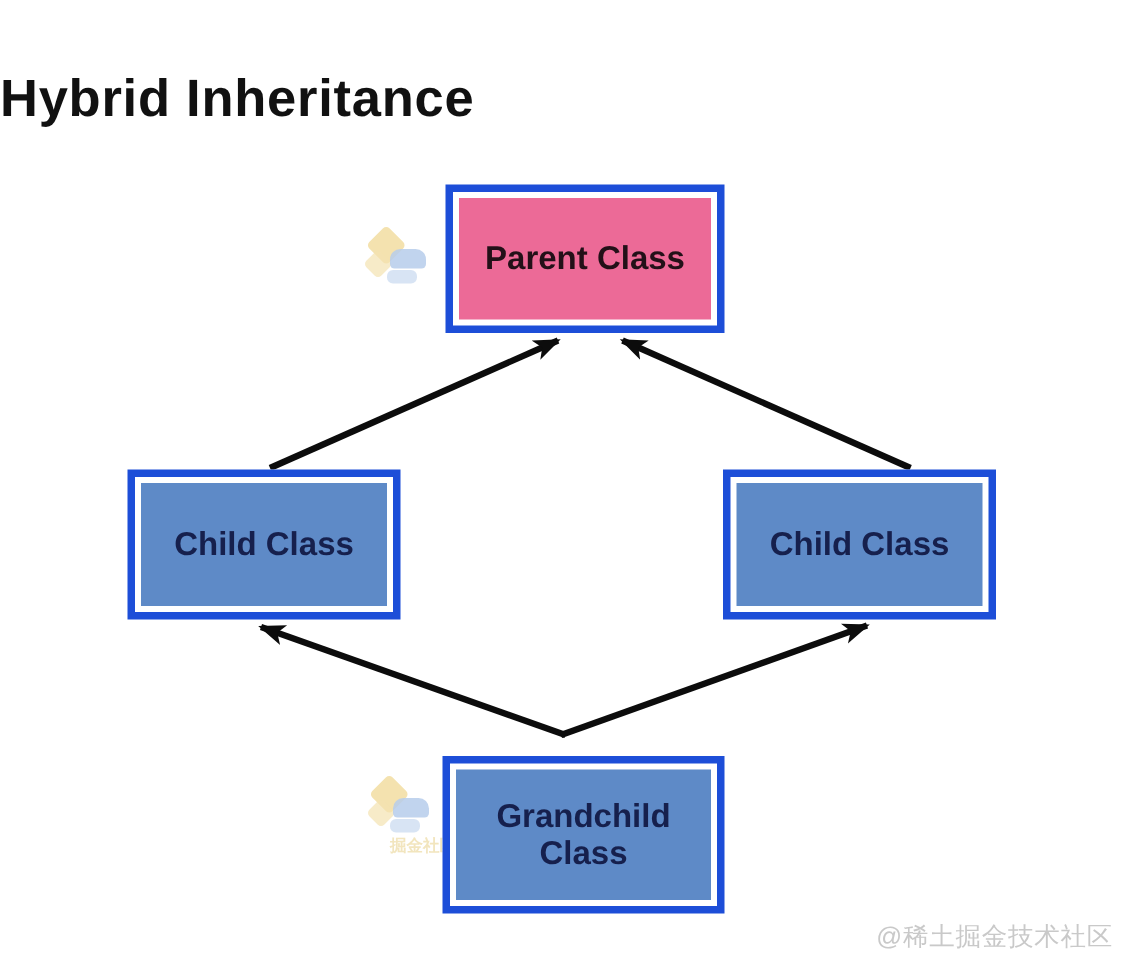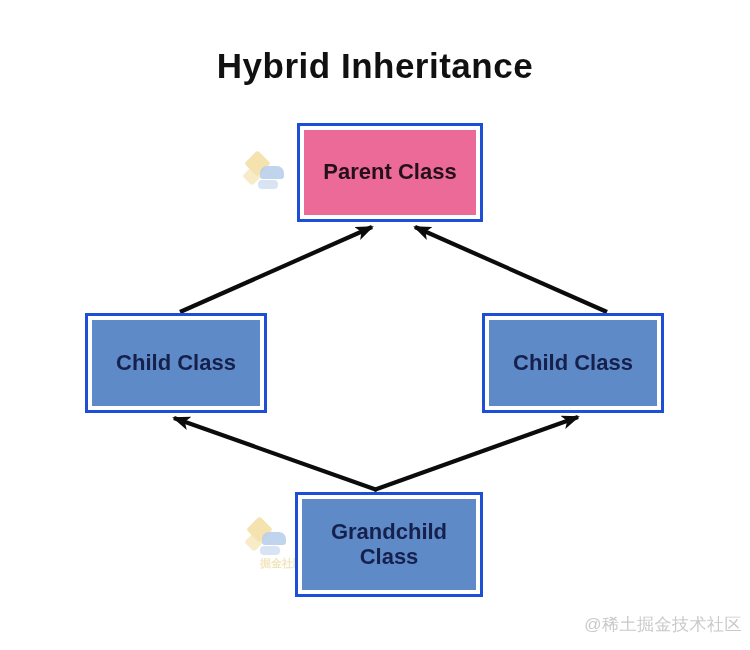--- a/index.html
+++ b/index.html
@@ -13,56 +13,56 @@
     width: 750px;
     height: 650px;
     background: #ffffff;
     overflow: hidden;
   }
   .title {
     position: absolute;
     left: 0;
     top: 46px;
     width: 750px;
-    text-align: center;
+    text-align: left;
     font-size: 35px;
     font-weight: 700;
     letter-spacing: 0.5px;
     color: #111111;
   }
   .arrow-layer {
     position: absolute;
     left: 0;
     top: 0;
     width: 750px;
     height: 650px;
     pointer-events: none;
   }
   .node {
     position: absolute;
-    border: 3px solid #1d4ed8;
+    border: 5px solid #1d4ed8;
     background: #ffffff;
     padding: 4px;
     box-sizing: border-box;
     display: flex;
   }
   .node-fill {
     flex: 1;
     display: flex;
     align-items: center;
     justify-content: center;
     text-align: center;
     font-weight: 700;
     font-size: 22px;
     line-height: 1.1;
   }
   .node-parent       { left: 297px; top: 123px; width: 186px; height: 99px; }
   .node-child-left   { left: 85px;  top: 313px; width: 182px; height: 100px; }
   .node-child-right  { left: 482px; top: 313px; width: 182px; height: 100px; }
-  .node-grandchild   { left: 295px; top: 492px; width: 188px; height: 105px; }
+  .node-grandchild   { left: 295px; top: 504px; width: 188px; height: 105px; }
   .node-parent .node-fill      { background: #ec6a97; color: #231018; }
   .node-child-left .node-fill  { background: #5e8ac7; color: #16204d; }
   .node-child-right .node-fill { background: #5e8ac7; color: #16204d; }
   .node-grandchild .node-fill  { background: #5e8ac7; color: #16204d; }
   .node-grandchild .node-label { max-width: 150px; }
 
   .wm-logo {
     position: absolute;
     width: 52px;
     height: 52px;

